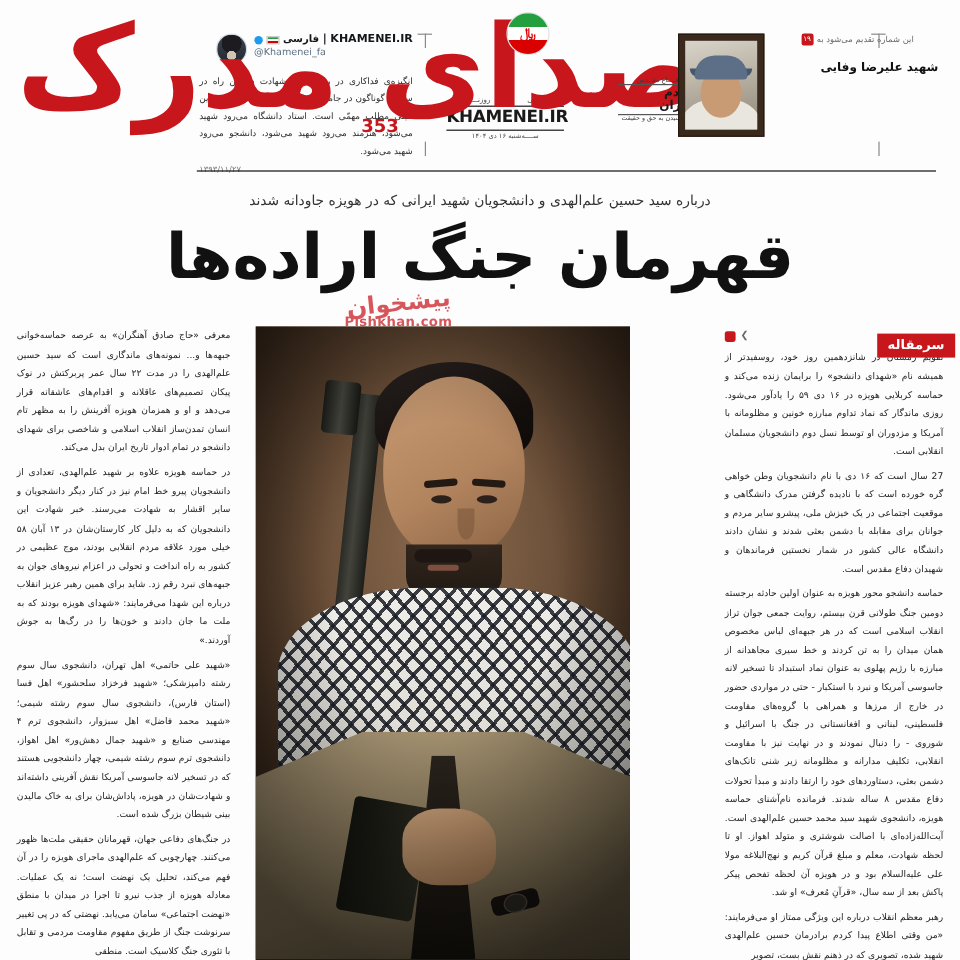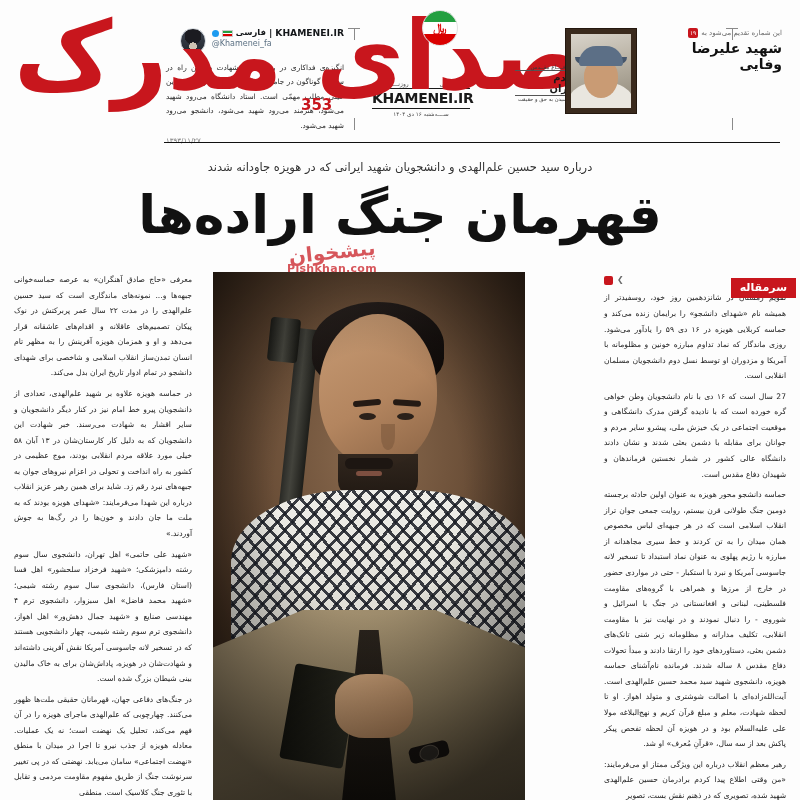--- a/index.html
+++ b/index.html
@@ -209,33 +209,33 @@
     border-radius: 30px 30px 0 0;
     background: #e9e6df;
   }
   .martyr-text {
     text-align: right;
     direction: rtl;
     width: 135px;
   }
   .martyr-kicker {
     font-size: 7px; color: #6a6a6a;
-    display: flex; flex-direction: row-reverse; justify-content: flex-end;
+    display: flex; flex-direction: row-reverse; justify-content: center;
     align-items: center; gap: 3px;
   }
   .kicker-badge {
     display: inline-block;
     width: 10px; height: 10px;
     border-radius: 2px;
     background: #c8161d; color: #fff;
     font-size: 6px; line-height: 10px; text-align: center;
   }
   .martyr-name {
-    font-size: 14px; font-weight: bold; color: #111;
-    margin: 2px 0 5px;
+    font-size: 10px; font-weight: bold; color: #111;
+    margin: 13px 0 5px;
   }
   .martyr-desc {
     font-size: 7.2px; line-height: 2.1; color: #3a3a3a;
   }
 
   
   .rule {
     position: absolute;
     left: 20px; right: 20px; top: 142px;
     height: 1px; background: #111;

